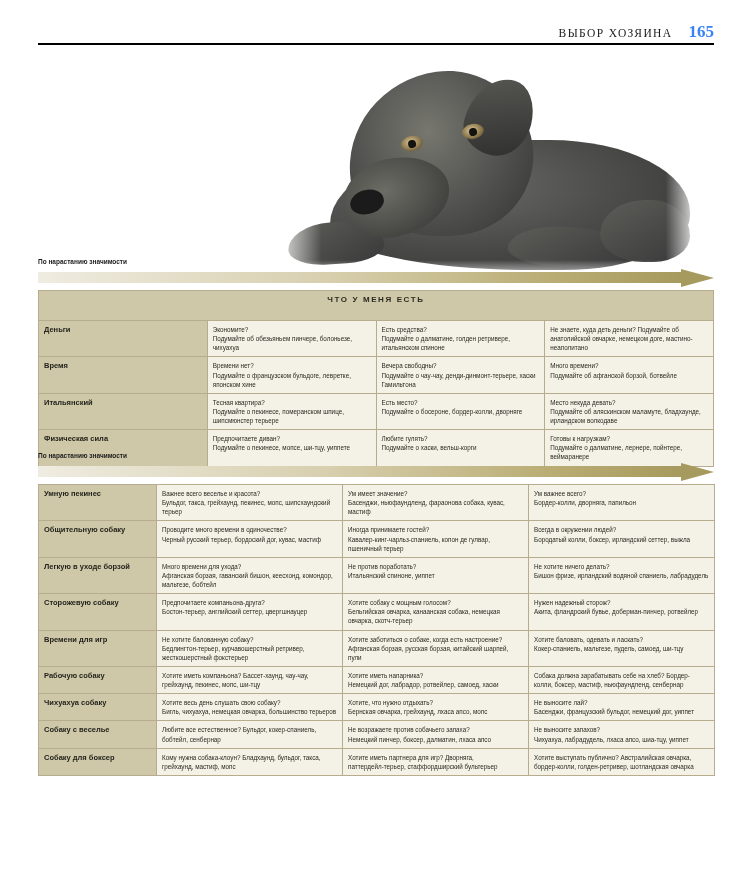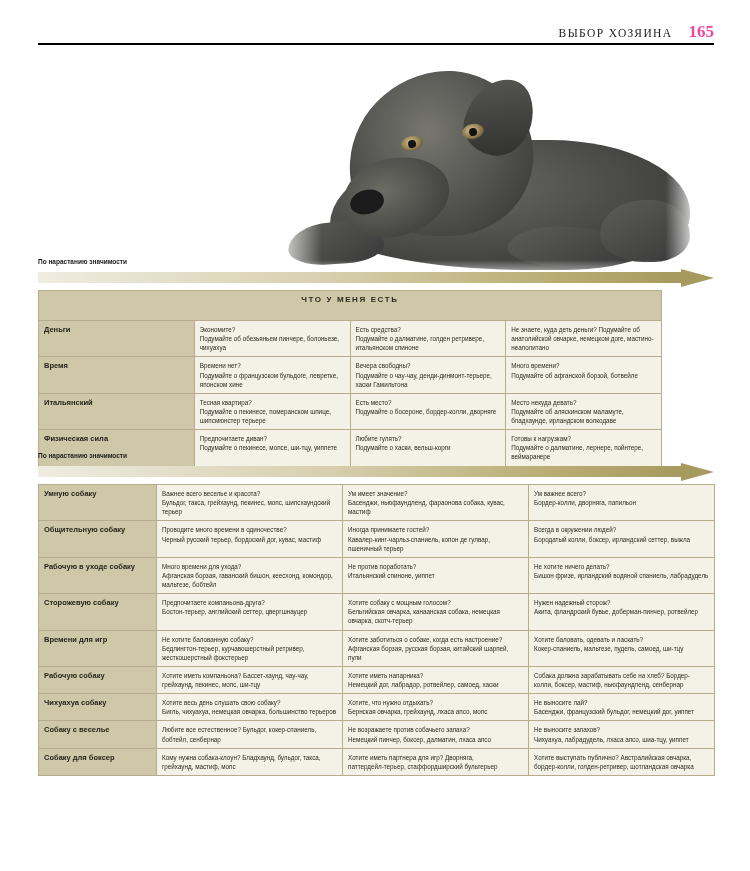--- a/index.html
+++ b/index.html
@@ -30,21 +30,21 @@
     font-family: "Liberation Serif", serif;
     font-size: 11.5px;
     letter-spacing: 1.4px;
     color: #1a1a1a;
     text-transform: uppercase;
   }
   .header-page {
     font-family: "Liberation Serif", serif;
     font-size: 17px;
     font-weight: bold;
-    color: #ec4899;
+    color: #3b82f6;
   }
   .header-rule {
     position: absolute;
     left: 38px; right: 36px; top: 43px;
     height: 2px;
     background: #000000;
   }
 
   
   .photo {
@@ -146,21 +146,21 @@
   .arrow-head {
     position: absolute;
     left: 643px; top: 0px;
     width: 0; height: 0;
     border-top: 9px solid transparent;
     border-bottom: 9px solid transparent;
     border-left: 33px solid #a79a5e;
   }
 
   table.matrix {
-    width: 624px;
+    width: 676px;
     border-collapse: collapse;
     table-layout: fixed;
   }
   table.matrix td, table.matrix th {
     border: 1px solid #b7ad8e;
     vertical-align: top;
     padding: 4px 5px;
   }
   .band-title {
     background: #cfc8a8;
@@ -299,21 +299,21 @@
 
   <div class="section sec2">
     <div class="axis-label">По нарастанию значимости</div>
     <div class="arrow-wrap">
       <div class="arrow-bar"></div>
       <div class="arrow-head"></div>
     </div>
     <table class="matrix">
       <tbody>
         <tr>
-          <td class="rowhead">Умную собаку</td>
+          <td class="rowhead">Умную пекинес</td>
           <td class="cell">
             <span class="q">Важнее всего веселье и красота?</span>
             <span class="a">Бульдог, такса, грейхаунд, пекинес, мопс, шипсхаундский терьер</span>
           </td>
           <td class="cell">
             <span class="q">Ум имеет значение?</span>
             <span class="a">Басенджи, ньюфаундленд, фараонова собака, кувас, мастиф</span>
           </td>
           <td class="cell">
             <span class="q">Ум важнее всего?</span>
@@ -329,21 +329,21 @@
           <td class="cell">
             <span class="q">Иногда принимаете гостей?</span>
             <span class="a">Кавалер-кинг-чарльз-спаниель, копон де гулвар, пшеничный терьер</span>
           </td>
           <td class="cell">
             <span class="q">Всегда в окружении людей?</span>
             <span class="a">Бородатый колли, боксер, ирландский сеттер, выжла</span>
           </td>
         </tr>
         <tr>
-          <td class="rowhead">Рабочую в уходе собаку</td>
+          <td class="rowhead">Легкую в уходе борзой</td>
           <td class="cell">
             <span class="q">Много времени для ухода?</span>
             <span class="a">Афганская борзая, гаванский бишон, кеесхонд, комондор, мальтезе, бобтейл</span>
           </td>
           <td class="cell">
             <span class="q">Не против поработать?</span>
             <span class="a">Итальянский спиноне, уиппет</span>
           </td>
           <td class="cell">
             <span class="q">Не хотите ничего делать?</span>

